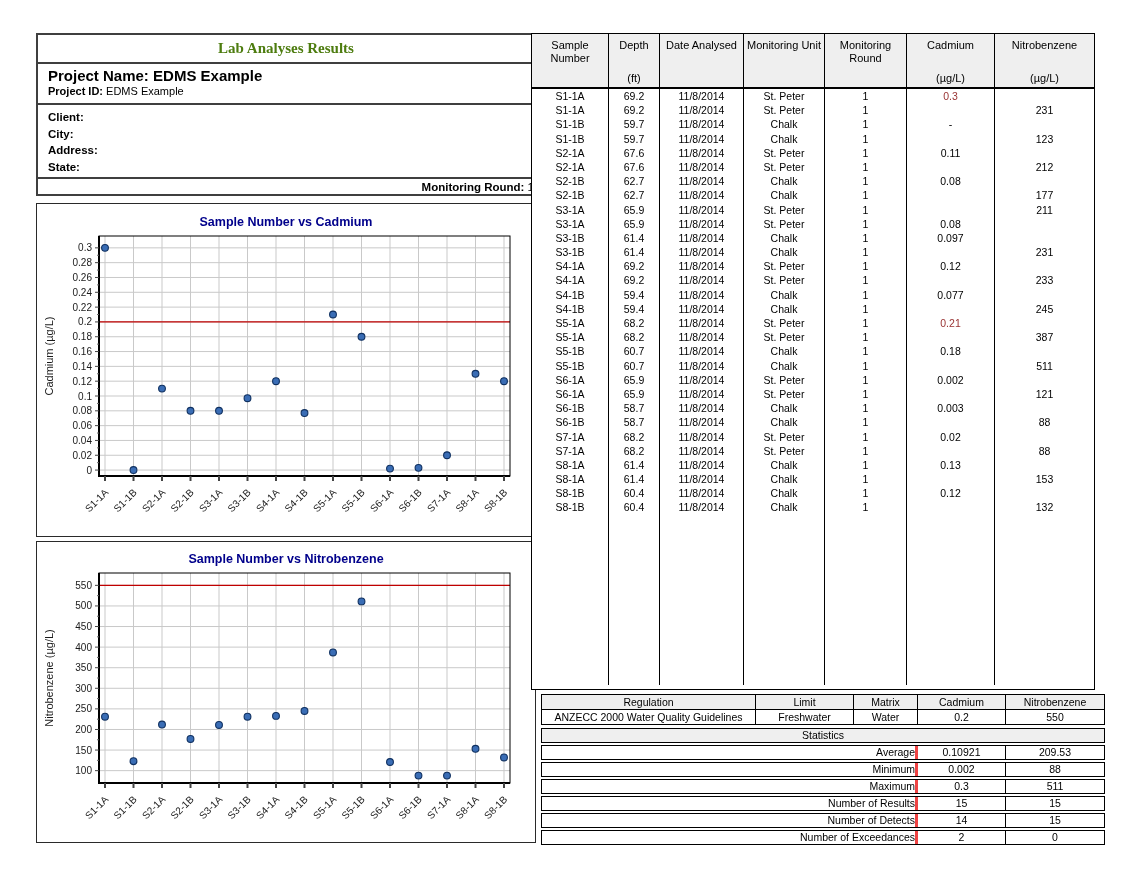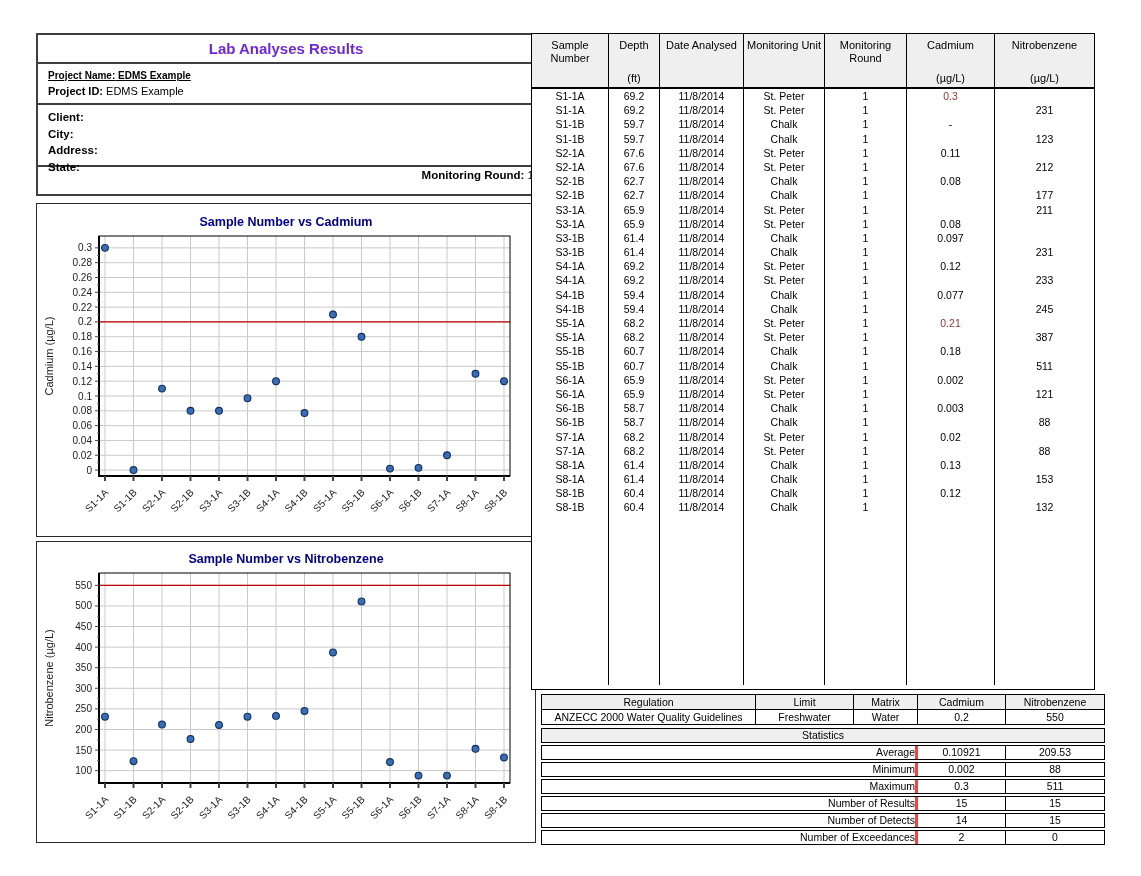--- a/index.html
+++ b/index.html
@@ -4,26 +4,26 @@
 <style>
   html,body{margin:0;padding:0;background:#fff;}
   .page{position:relative;width:1141px;height:876px;background:#fff;
         font-family:"Liberation Sans",sans-serif;color:#000;overflow:hidden;}
 
   
   .info-box{position:absolute;left:36px;top:33px;width:500px;height:163px;
             border:2px solid #3f3f3f;box-sizing:border-box;background:#fff;}
   .ib-title{height:29px;border-bottom:2px solid #3f3f3f;display:flex;align-items:center;
             justify-content:center;box-sizing:border-box;}
-  .ib-title span{color:#6d28d9;font-weight:bold;font-size:15px;}
+  .ib-title span{color:#4d7c0f;font-weight:bold;font-size:15px;font-family:Liberation Serif, serif;}
   .ib-project{height:41px;border-bottom:2px solid #3f3f3f;padding:3px 0 0 10px;box-sizing:border-box;}
-  .ib-pn{font-size:10px;font-weight:bold;line-height:17px;text-decoration:underline;}
+  .ib-pn{font-size:15px;font-weight:bold;line-height:17px;}
   .ib-pid{font-size:11px;margin-top:1px;}
   .ib-pid .lbl{font-weight:bold;}
-  .ib-contact{height:62px;border-bottom:2px solid #3f3f3f;padding:4px 0 0 10px;
+  .ib-contact{height:74px;border-bottom:2px solid #3f3f3f;padding:4px 0 0 10px;
               box-sizing:border-box;font-size:11.5px;font-weight:bold;line-height:16.5px;}
   .ib-round{height:15px;padding:2px 0 0 10px;font-size:11.5px;box-sizing:border-box;text-align:right;}
   .ib-round .lbl{font-weight:bold;}
 
   
   .chart-panel{position:absolute;left:36px;width:500px;border:1px solid #2a2a2a;
                box-sizing:border-box;background:#fff;}
   #chart1-panel{top:203px;height:334px;}
   #chart2-panel{top:541px;height:302px;}
   svg{display:block;}

